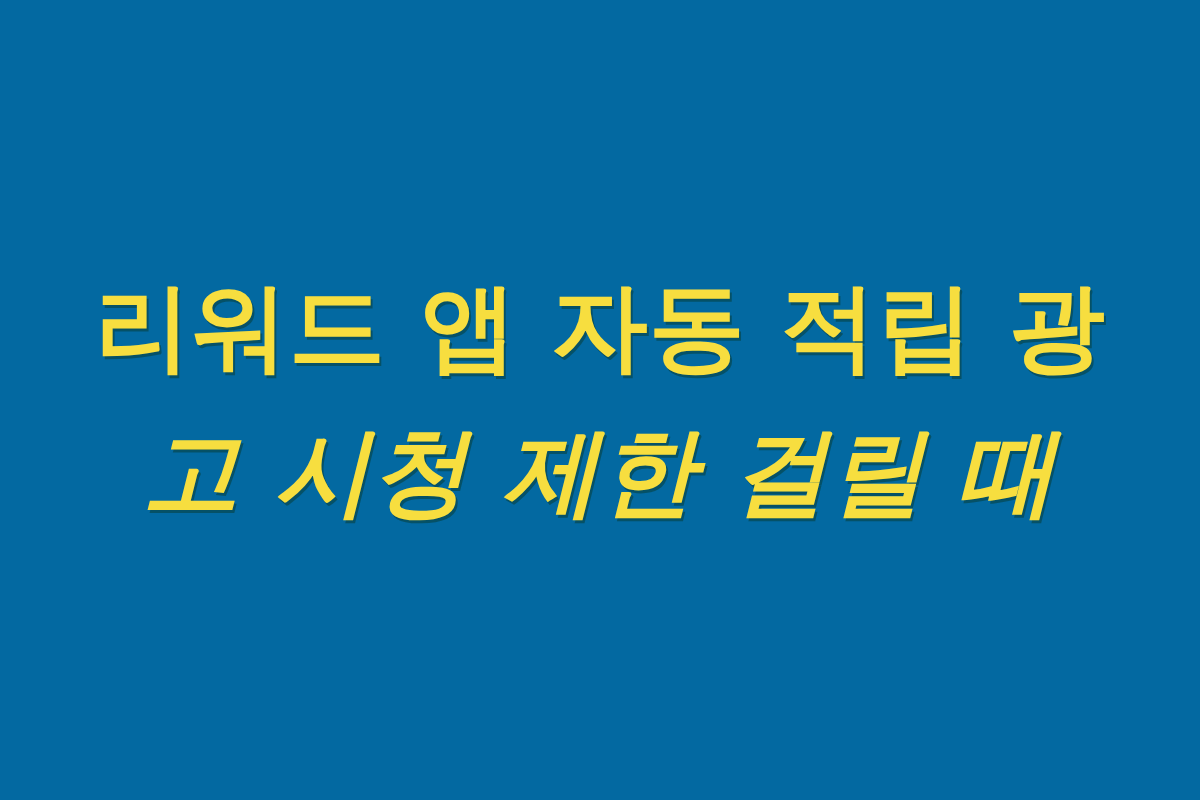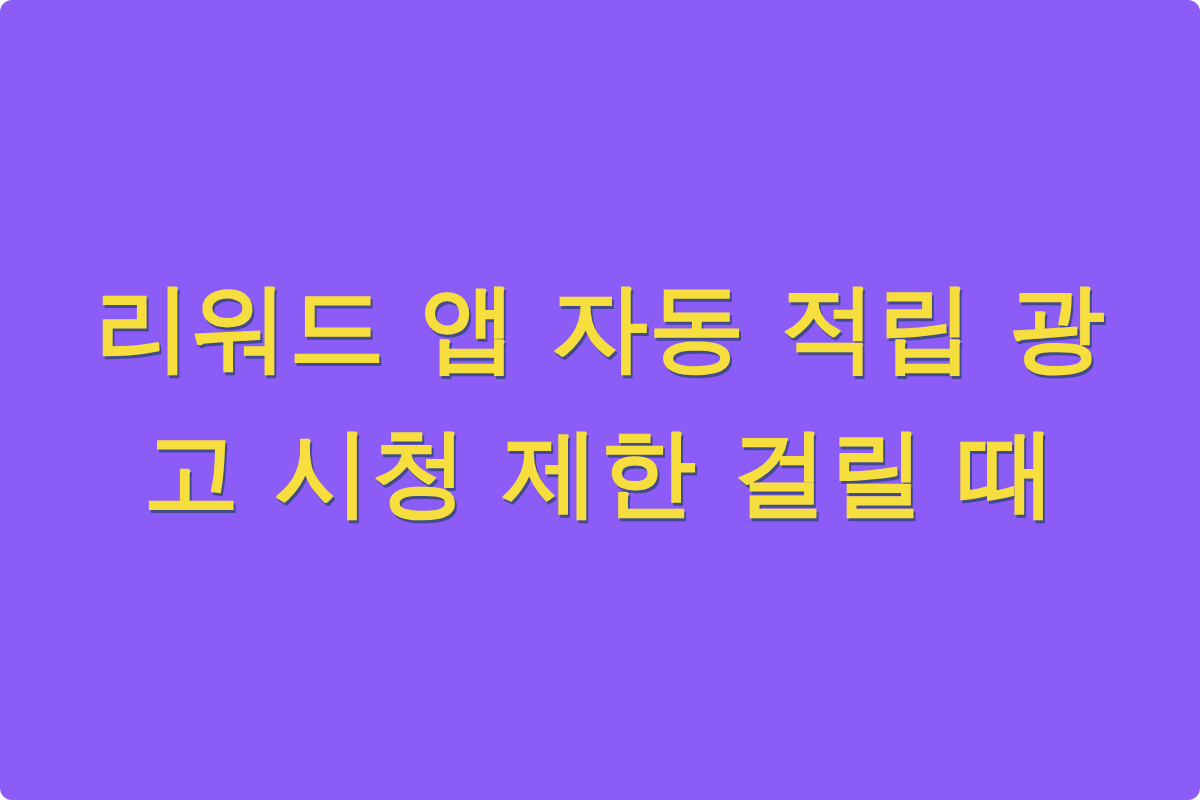--- a/index.html
+++ b/index.html
@@ -45,25 +45,26 @@
   }
 
   .headline .line {
     display: block;
     white-space: nowrap;
   }
 
   
   .headline .line-2 {
     letter-spacing: 1px;
+    font-style: italic;
   }
 </style>
 </head>
 <body>
 
-<div class="card" style="background: #8b5cf6; border-radius: 12px;">
+<div class="card" style="background: #0369a1;">
 
   <h1 class="headline" style="color: rgb(247, 222, 63); text-shadow: rgba(8, 62, 56, 0.55) 2px 3px 0px;">
     <span class="line line-1">리워드 앱 자동 적립 광</span>
     <span class="line line-2">고 시청 제한 걸릴 때</span>
   </h1>
 
 </div>
 
 </body></html>

